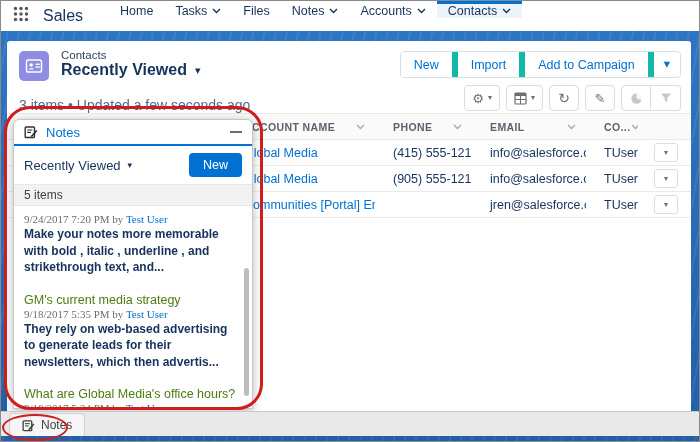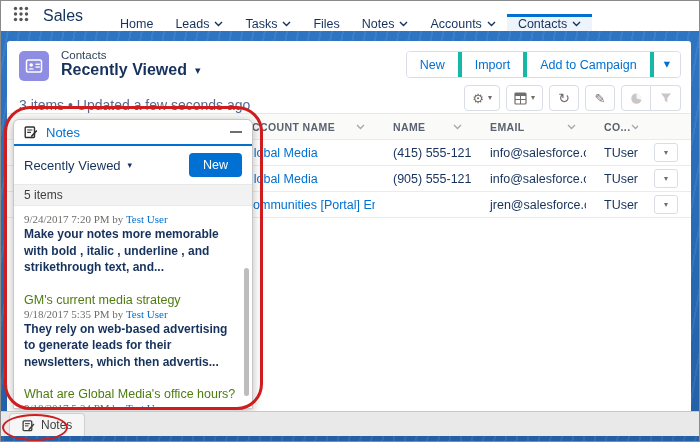--- a/index.html
+++ b/index.html
@@ -10,21 +10,21 @@
     background-color:#2a6fbd;
     background-image:
       repeating-linear-gradient(100deg, rgba(255,255,255,.07) 0 2px, transparent 2px 11px),
       linear-gradient(#2e77c6,#235fa7);
   }
   .glyph { font-family:"DejaVu Sans", sans-serif; line-height:1; }
 
   
   .topnav {
     position:absolute; top:0; left:0; right:0; height:30px; background:#fff;
-    display:flex; align-items:flex-end; padding-left:12px; z-index:3;
+    display:flex; align-items:flex-start; padding-left:12px; z-index:3;
   }
   .waffle { align-self:center; margin-right:14px; cursor:pointer; }
   .appname { align-self:center; font-size:16px; color:#16325c; margin-right:26px; }
   .navitem {
     display:flex; align-items:center; gap:5px; padding:0 11px;
     font-size:12.5px; color:#16325c; cursor:pointer; border-top:3px solid transparent;
   }
   .navitem.sel { background:#eef4fb; border-top:3px solid #0070d2; }
   .caret { font-size:9px; color:#16325c; }
 
@@ -43,21 +43,21 @@
   .view-row { display:flex; align-items:center; gap:8px; cursor:pointer; }
   .view-name { font-size:16px; font-weight:bold; color:#16325c; }
   .summary { position:absolute; left:12px; top:56px; font-size:14px; color:#54698d; }
 
   .btngroup {
     position:absolute; right:10px; top:10px; display:flex; height:27px;
     border:1px solid #d8dde6; border-radius:4px; overflow:hidden; background:#fff;
   }
   .btngroup .btn {
     display:flex; align-items:center; padding:0 13px; font-size:12.5px; color:#0070d2;
-    background:#fff; border:none; border-left:4px solid #14b8a6; cursor:pointer;
+    background:#fff; border:none; border-left:6px solid #14b8a6; cursor:pointer;
   }
   .btngroup .btn:first-child { border-left:none; }
   .btngroup .btn.caretbtn { padding:0 10px; color:#0070d2; }
 
   .icontools { position:absolute; right:10px; top:44px; display:flex; gap:6px; }
   .ibtn {
     height:26px; min-width:30px; padding:0 7px; display:flex; align-items:center; justify-content:center;
     gap:4px; background:#fff; border:1px solid #d8dde6; border-radius:4px; cursor:pointer;
     color:#706e6b; font-size:13px;
   }
@@ -160,26 +160,20 @@
           <circle cx="2.5" cy="13.5" r="1.7"></circle>
             <circle cx="8" cy="13.5" r="1.7"></circle>
             <circle cx="13.5" cy="13.5" r="1.7"></circle>
         </g>
       </svg>
     </span>
     <span class="appname">Sales</span>
 
     <span class="navitem">
       <span>Home</span>
-    </span>
-    <span class="navitem">
-      <span>Leads</span>
-      <svg width="9" height="6">
-          <path d="M1 1 L4.5 4.5 L8 1" stroke="#16325c" stroke-width="1.4" fill="none"></path>
-        </svg>
     </span>
     <span class="navitem">
       <span>Tasks</span>
       <svg width="9" height="6">
           <path d="M1 1 L4.5 4.5 L8 1" stroke="#16325c" stroke-width="1.4" fill="none"></path>
         </svg>
     </span>
     <span class="navitem">
       <span>Files</span>
     </span>
@@ -271,21 +265,21 @@
     <div class="table">
       <div class="trow head">
         <div class="hcell"></div>
         <div class="hcell">
           <span>ACCOUNT NAME</span>
           <svg width="9" height="6">
               <path d="M1 1 L4.5 4.5 L8 1" stroke="#a0a8b0" stroke-width="1.3" fill="none"></path>
             </svg>
         </div>
         <div class="hcell">
-          <span>NAME</span>
+          <span>PHONE</span>
           <svg width="9" height="6">
               <path d="M1 1 L4.5 4.5 L8 1" stroke="#a0a8b0" stroke-width="1.3" fill="none"></path>
             </svg>
         </div>
         <div class="hcell">
           <span>EMAIL</span>
           <svg width="9" height="6">
               <path d="M1 1 L4.5 4.5 L8 1" stroke="#a0a8b0" stroke-width="1.3" fill="none"></path>
             </svg>
         </div>

